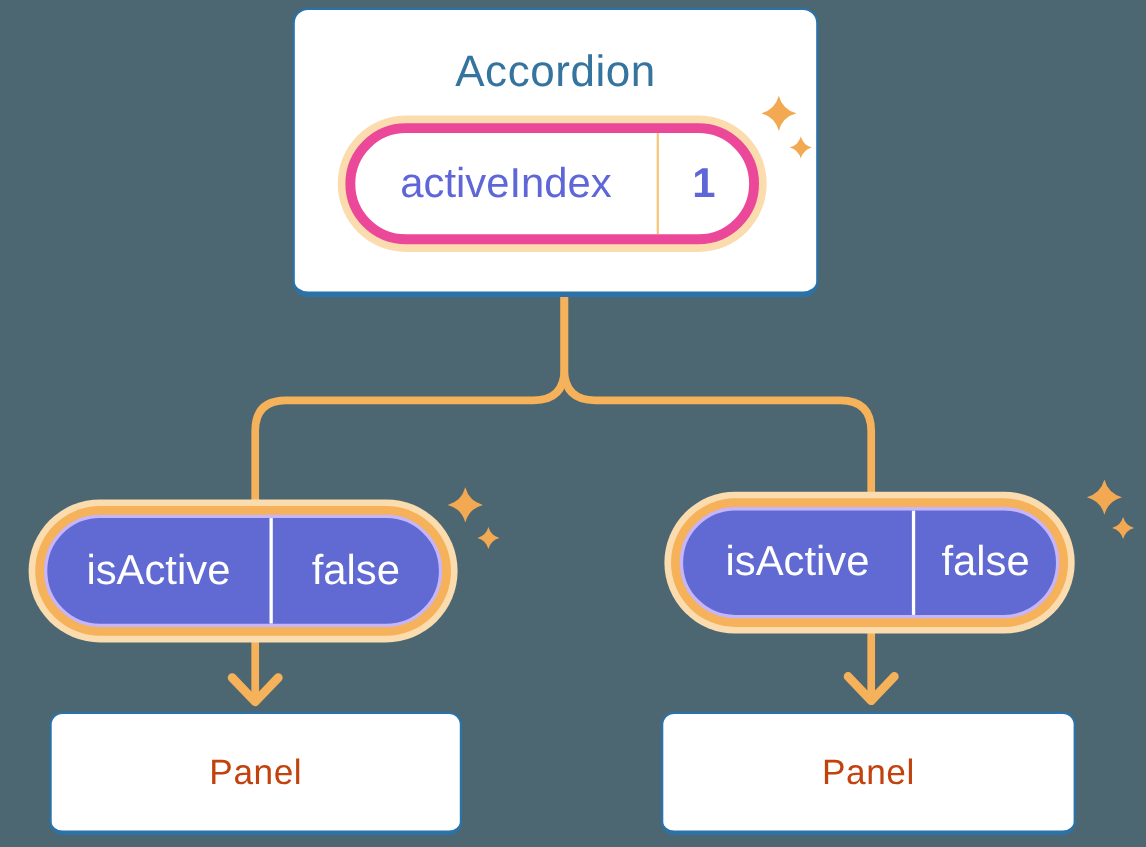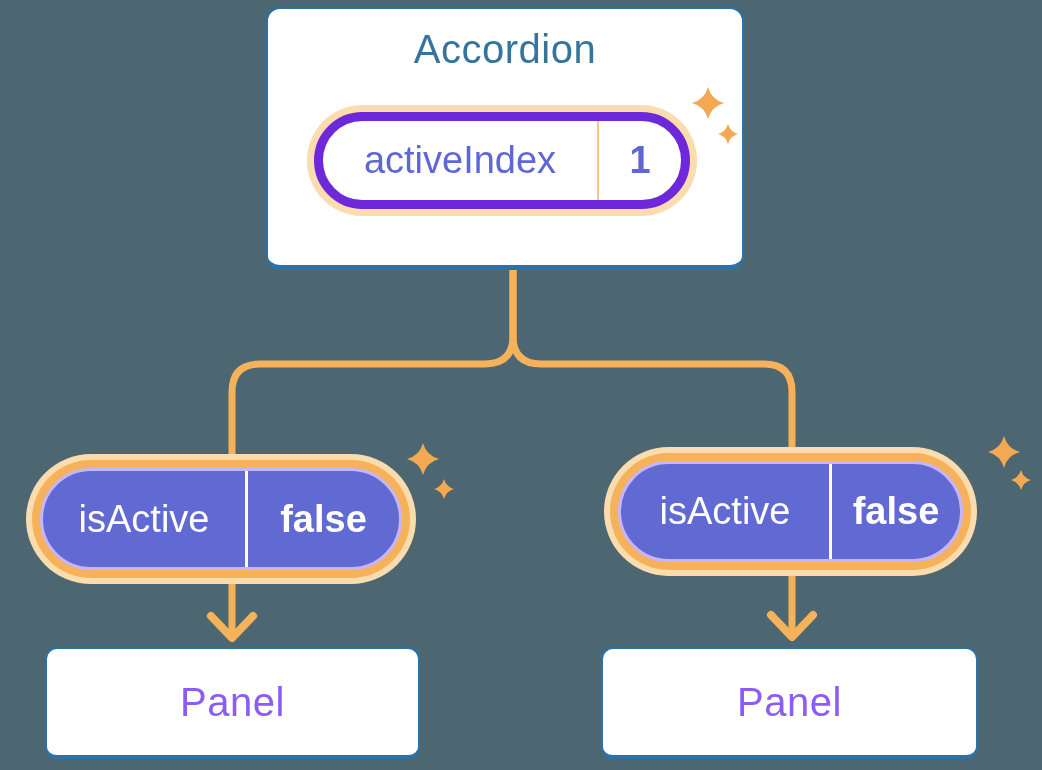--- a/index.html
+++ b/index.html
@@ -35,41 +35,41 @@
     border-radius: 14px;
     box-sizing: border-box;
     z-index: 2;
   }
   .accordion-card {
     left: 266px; top: 7px;
     width: 478px; height: 263px;
     border-bottom-width: 5px;
   }
   .card-title {
-    margin-top: 18px;
+    margin-top: 34px;
     text-align: center;
     font-size: 40px;
     font-weight: 500;
     letter-spacing: 0.5px;
     color: #35749E;
   }
   .panel-card {
     width: 375px; height: 112px;
     border-radius: 12px;
     display: flex;
     align-items: center;
     justify-content: center;
   }
   .panel-left  { left: 45px;  top: 647px; }
   .panel-right { left: 601px; top: 647px; width: 377px; }
   .panel-title {
-    font-size: 40px;
+    font-size: 32px;
     font-weight: 500;
     letter-spacing: 0.5px;
-    color: #8b5cf6;
+    color: #c2410c;
   }
 
   
   .pill {
     position: absolute;
     border-radius: 999px;
     box-sizing: border-box;
     display: flex;
     align-items: stretch;
     overflow: hidden;
@@ -80,38 +80,38 @@
     align-items: center;
     justify-content: center;
     font-size: 38px;
     white-space: nowrap;
   }
   .pill-divider { flex: 0 0 auto; }
 
   
   .state-pill {
     left: 46px; top: 103px;          
-    width: 376px; height: 97px;
+    width: 376px; height: 110px;
     background: #ffffff;
-    border: 9px solid #6d28d9;
+    border: 9px solid #ec4899;
     box-shadow: 0 0 0 7px #FBDCAE;
   }
   .state-pill .pill-label { width: 274px; color: #5E66D8; }
   .state-pill .pill-divider { width: 2px; background: #F7C478; }
   .state-pill .pill-value { flex: 1; color: #5E66D8; font-weight: bold; }
 
   
   .prop-pill {
     background: #616AD2;
     border: 3px solid #c4b5fd;
     box-shadow: 0 0 0 8px #F5B25A, 0 0 0 14px #FBDCAE;
   }
   .prop-pill .pill-cell { color: #ffffff; }
   .prop-pill .pill-divider { width: 3px; background: #ffffff; }
-  .prop-pill .pill-value { flex: 1; font-weight: bold; text-align: right; }
+  .prop-pill .pill-value { flex: 1; font-weight: normal; text-align: right; }
 
   .prop-pill-left  { left: 40px;  top: 468px; width: 362px; height: 102px; }
   .prop-pill-left  .pill-label { width: 202px; }
   .prop-pill-right { left: 618px; top: 461px; width: 345px; height: 101px; }
   .prop-pill-right .pill-label { width: 208px; }
 </style>
 </head>
 <body>
 
 <div class="stage">

